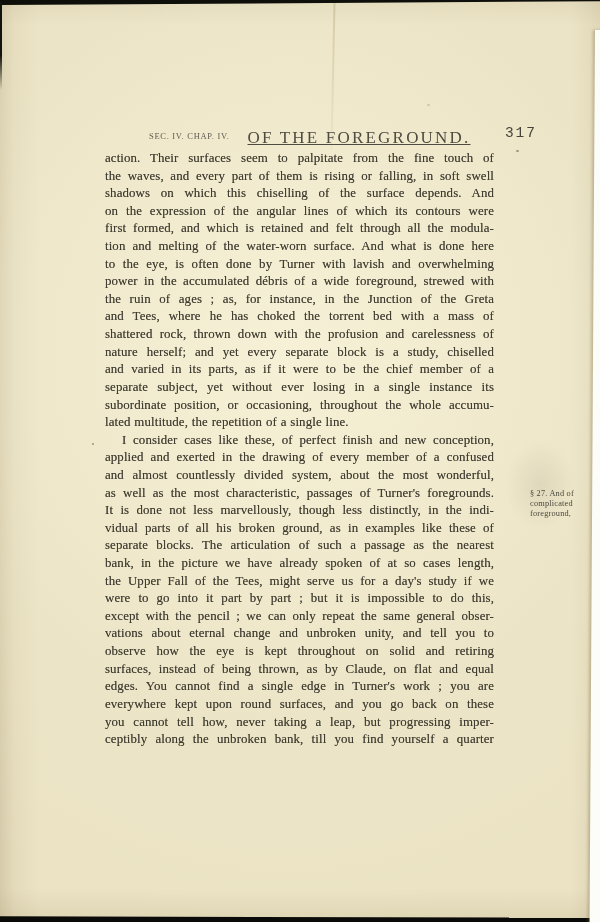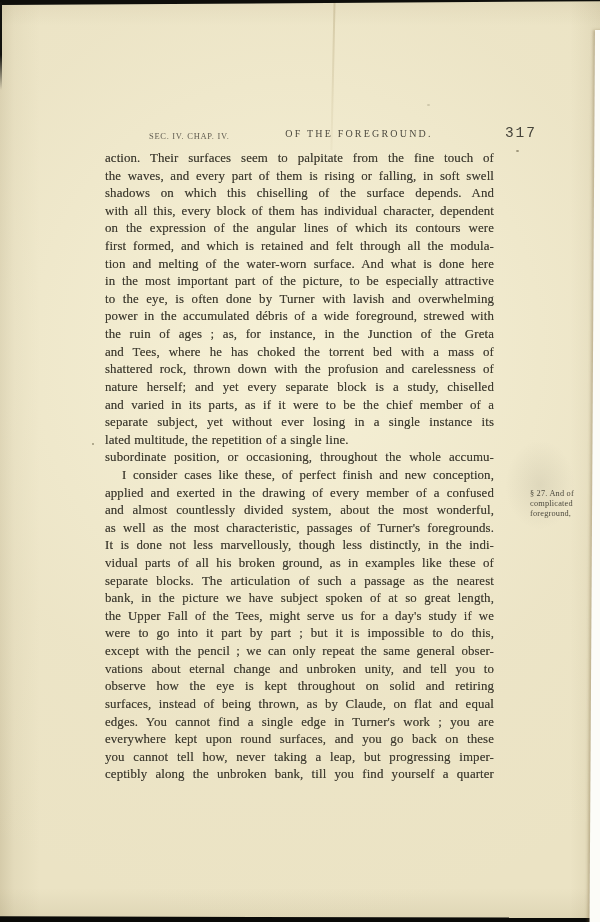--- a/index.html
+++ b/index.html
@@ -54,22 +54,23 @@
   .speck.s3 { left: 427px; top: 104px; width: 3px; height: 2px; opacity: .4; }
 
   
   .header { position: absolute; top: 127px; left: 105px; width: 388px; height: 18px; color: #55524777; margin-left: 44px; }
   .header .section {
     position: absolute; left: 0; top: 4px;
     font-size: 8.5px; letter-spacing: 0.7px; color: #605c50;
   }
   .header .title {
     position: absolute; left: 0; right: 0; top: 1px; text-align: center;
-    font-size: 10px; letter-spacing: 2.2px; color: #4e4b41;
+    font-size: 17px; letter-spacing: 2.2px; color: #4e4b41;
     transform: translateX(16px);
+    text-decoration: underline;
   }
   .header .pagenum {
     position: absolute; right: 0; top: -2px;
     font-size: 14.5px; letter-spacing: 2px; color: #45433a; font-family: Liberation Mono, monospace;
   }
 
   
   .body-text {
     position: absolute; left: 105px; top: 150px; width: 389px;
     color: #3f3c31;
@@ -108,44 +109,42 @@
   <div class="header">
     <span class="section">SEC. IV. CHAP. IV.</span>
     <span class="title">OF THE FOREGROUND.</span>
     <span class="pagenum">317</span>
   </div>
 
   <div class="body-text">
     <div class="line">action.  Their surfaces seem to palpitate from the fine touch of</div>
     <div class="line">the waves, and every part of them is rising or falling, in soft swell</div>
     <div class="line">shadows on which this chiselling of the surface depends.  And</div>
-    <div class="line">with all this, every block of them has individual character, dependent</div>
     <div class="line">on the expression of the angular lines of which its contours were</div>
     <div class="line">first formed, and which is retained and felt through all the modula-</div>
     <div class="line">tion and melting of the water-worn surface.  And what is done here</div>
-    <div class="line">in the most important part of the picture, to be especially attractive</div>
     <div class="line">to the eye, is often done by Turner with lavish and overwhelming</div>
     <div class="line">power in the accumulated débris of a wide foreground, strewed with</div>
     <div class="line">the ruin of ages ; as, for instance, in the Junction of the Greta</div>
     <div class="line">and Tees, where he has choked the torrent bed with a mass of</div>
     <div class="line">shattered rock, thrown down with the profusion and carelessness of</div>
     <div class="line">nature herself; and yet every separate block is a study, chiselled</div>
     <div class="line">and varied in its parts, as if it were to be the chief member of a</div>
     <div class="line">separate subject, yet without ever losing in a single instance its</div>
+    <div class="line">subordinate position, or occasioning, throughout the whole accumu-</div>
     <div class="line pend">lated multitude, the repetition of a single line.</div>
-    <div class="line">subordinate position, or occasioning, throughout the whole accumu-</div>
 
     <div class="line indent">I consider cases like these, of perfect finish and new conception,</div>
     <div class="line">applied and exerted in the drawing of every member of a confused</div>
     <div class="line">and almost countlessly divided system, about the most wonderful,</div>
     <div class="line">as well as the most characteristic, passages of Turner's foregrounds.</div>
     <div class="line">It is done not less marvellously, though less distinctly, in the indi-</div>
     <div class="line">vidual parts of all his broken ground, as in examples like these of</div>
     <div class="line">separate blocks.  The articulation of such a passage as the nearest</div>
-    <div class="line">bank, in the picture we have subject spoken of at so great length,</div>
+    <div class="line">bank, in the picture we have already spoken of at so cases length,</div>
     <div class="line">the Upper Fall of the Tees, might serve us for a day's study if we</div>
     <div class="line">were to go into it part by part ; but it is impossible to do this,</div>
     <div class="line">except with the pencil ; we can only repeat the same general obser-</div>
     <div class="line">vations about eternal change and unbroken unity, and tell you to</div>
     <div class="line">observe how the eye is kept throughout on solid and retiring</div>
     <div class="line">surfaces, instead of being thrown, as by Claude, on flat and equal</div>
     <div class="line">edges.  You cannot find a single edge in Turner's work ; you are</div>
     <div class="line">everywhere kept upon round surfaces, and you go back on these</div>
     <div class="line">you cannot tell how, never taking a leap, but progressing imper-</div>
     <div class="line">ceptibly along the unbroken bank, till you find yourself a quarter</div>

